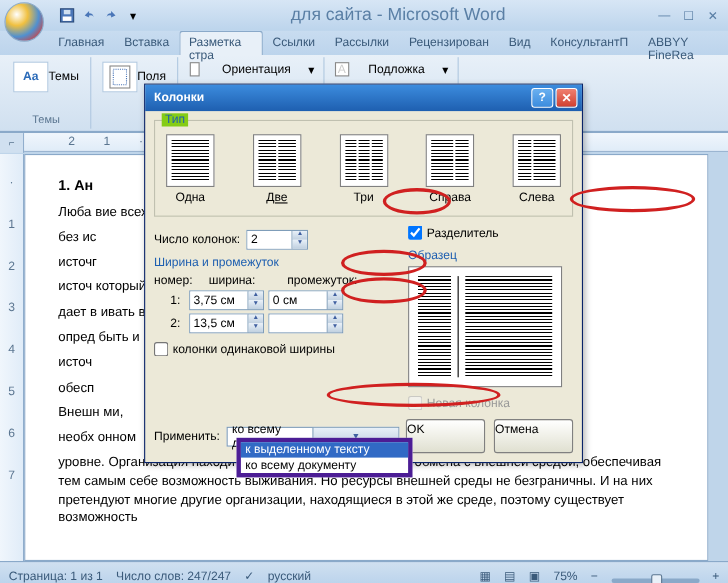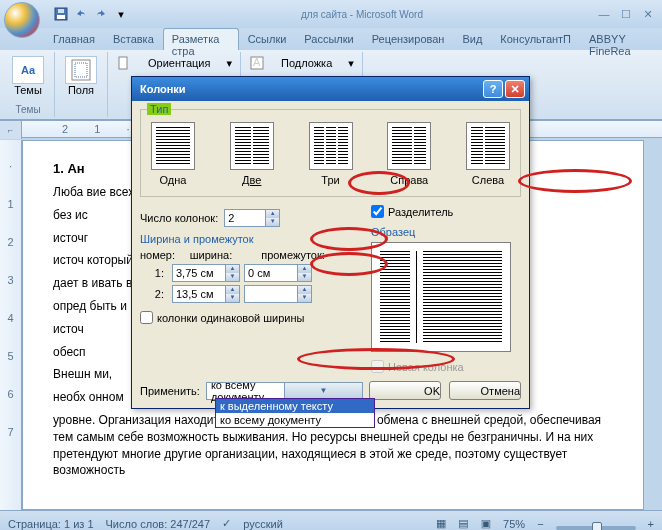--- a/index.html
+++ b/index.html
@@ -1,30 +1,30 @@
 <!DOCTYPE html>
 <html><head>
 <meta charset="utf-8">
 <style>
 *{box-sizing:border-box;margin:0;padding:0;font-family:Tahoma,Segoe UI,sans-serif;font-size:11px}
 body{background:#bfd5ea;width:662px;height:530px;overflow:hidden;position:relative}
 .title-bar{height:28px;background:linear-gradient(#d7e6f5,#bcd4ec);display:flex;align-items:center;padding:0 4px}
 .office-btn{width:36px;height:36px;border-radius:50%;background:radial-gradient(circle at 30% 30%,#fff,#f0c040 30%,#5090d0 60%,#d04040 85%);border:1px solid #8aa9c9;position:relative;top:6px;z-index:5;margin-right:4px}
 .qat{display:flex;gap:2px;margin-left:8px}
 .qat-btn{width:18px;height:18px;display:flex;align-items:center;justify-content:center;border-radius:2px}
-.title-text{flex:1;text-align:center;color:#5a7fa5;font-size:10px}
+.title-text{flex:1;text-align:center;color:#5a7fa5;font-size:16px}
 .win-ctrl{display:flex;gap:2px}
 .win-ctrl span{width:20px;height:16px;display:flex;align-items:center;justify-content:center;color:#5a7fa5}
 .ribbon-tabs{height:22px;display:flex;padding-left:44px;background:linear-gradient(#c8dcf0,#bcd4ec);gap:0}
 .tab{padding:4px 8px;color:#3a5a7a;border:1px solid transparent;border-bottom:none;cursor:pointer}
 .tab.active{background:#e8f0f8;border-color:#8aa9c9;border-radius:3px 3px 0 0}
 .ribbon{height:70px;background:linear-gradient(#e8f0f8,#d0e0f0);border-bottom:1px solid #8aa9c9;display:flex;padding:2px}
 .rib-group{border-right:1px solid #b0c8e0;padding:2px 6px;display:flex;flex-direction:column;justify-content:space-between}
 .rib-group .label{text-align:center;color:#5a7590;font-size:10px;margin-top:2px}
-.rib-big{display:flex;flex-direction:column;align-items:center;padding:2px 4px}
+.rib-big{display:flex;flex-direction:row;align-items:center;padding:2px 4px}
 .rib-big .icon-box{width:32px;height:28px;background:#fff;border:1px solid #b0c8e0;display:flex;align-items:center;justify-content:center}
 .rib-row{display:flex;gap:16px;align-items:center;padding:1px 2px}
 .ruler{height:18px;background:#e8f0f8;border-top:1px solid #8aa9c9;border-bottom:1px solid #8aa9c9;display:flex}
 .ruler-corner{width:22px;height:18px;border-right:1px solid #8aa9c9;background:#d0e0f0;display:flex;align-items:center;justify-content:center;color:#5a7590;font-size:9px}
 .ruler-h{flex:1;background:linear-gradient(#f0f6fc,#e0ecf8);position:relative;display:flex;align-items:center;padding-left:40px;color:#5a7590;font-size:9px;gap:26px}
 .doc-area{position:absolute;top:140px;left:22px;right:18px;bottom:20px;background:#fff;border:1px solid #8aa9c9;padding:20px 30px}
 .doc-area h3{font-size:13px;font-weight:bold;margin-bottom:8px}
 .doc-area p{font-size:12px;line-height:1.4;margin-bottom:6px}
 .vruler{position:absolute;top:140px;left:0;width:22px;bottom:20px;background:linear-gradient(90deg,#f0f6fc,#e0ecf8);border-right:1px solid #8aa9c9;display:flex;flex-direction:column;align-items:center;padding-top:20px;gap:26px;color:#5a7590;font-size:9px}
 .status{position:absolute;bottom:0;left:0;right:0;height:20px;background:linear-gradient(#d0e0f0,#bcd4ec);border-top:1px solid #8aa9c9;display:flex;align-items:flex-end;padding:0 8px;gap:12px;color:#3a5a7a;font-size:10px}
@@ -62,25 +62,25 @@
 .grid-hdr span:nth-child(3){width:78px;text-align:center}
 .grid-row{display:flex;gap:4px;margin-top:3px;align-items:center}
 .grid-row .n{width:28px;text-align:right;padding-right:4px}
 .grid-row .spinner input{width:52px}
 .chk{display:flex;align-items:center;gap:4px;margin-top:8px}
 .chk input{width:13px;height:13px}
 .apply-row{display:flex;align-items:center;gap:6px;margin-top:8px;position:relative}
 .combo{background:#fff;border:1px solid #7f9db9;width:160px;height:18px;display:flex;align-items:center}
 .combo span{flex:1;padding:0 4px}
 .combo .dd{width:15px;height:16px;background:linear-gradient(#e8f0f8,#c0d0e0);border-left:1px solid #7f9db9;text-align:center;font-size:8px;line-height:16px;color:#4060a0}
-.dropdown-list{position:absolute;left:75px;top:17px;width:160px;background:#fff;border:1px solid #4c1d95;z-index:10}
+.dropdown-list{position:absolute;left:75px;top:17px;width:160px;background:#fff;border:4px solid #4c1d95;z-index:10}
 .dropdown-list div{padding:1px 4px}
 .dropdown-list .sel{background:#316ac5;color:#fff}
 .dlg-btns{display:flex;gap:8px;margin-left:auto}
-.btn{width:72px;height:19px;background:linear-gradient(#fff,#e0e0d0);border:1px solid #808080;border-radius:3px;text-align:right;line-height:19px;cursor:pointer}
+.btn{width:72px;height:31px;background:linear-gradient(#fff,#e0e0d0);border:1px solid #808080;border-radius:3px;text-align:left;line-height:19px;cursor:pointer}
 .disabled{color:#999}
 .circle{position:absolute;border:3px solid #d02020;border-radius:50%;pointer-events:none;z-index:200}
 .c1{left:348px;top:171px;width:62px;height:24px}
 .c2{left:518px;top:169px;width:114px;height:24px}
 .c3{left:310px;top:227px;width:78px;height:24px}
 .c4{left:310px;top:252px;width:78px;height:24px}
 .c5{left:297px;top:348px;width:158px;height:22px}
 svg{display:block}
 </style>
 </head>

